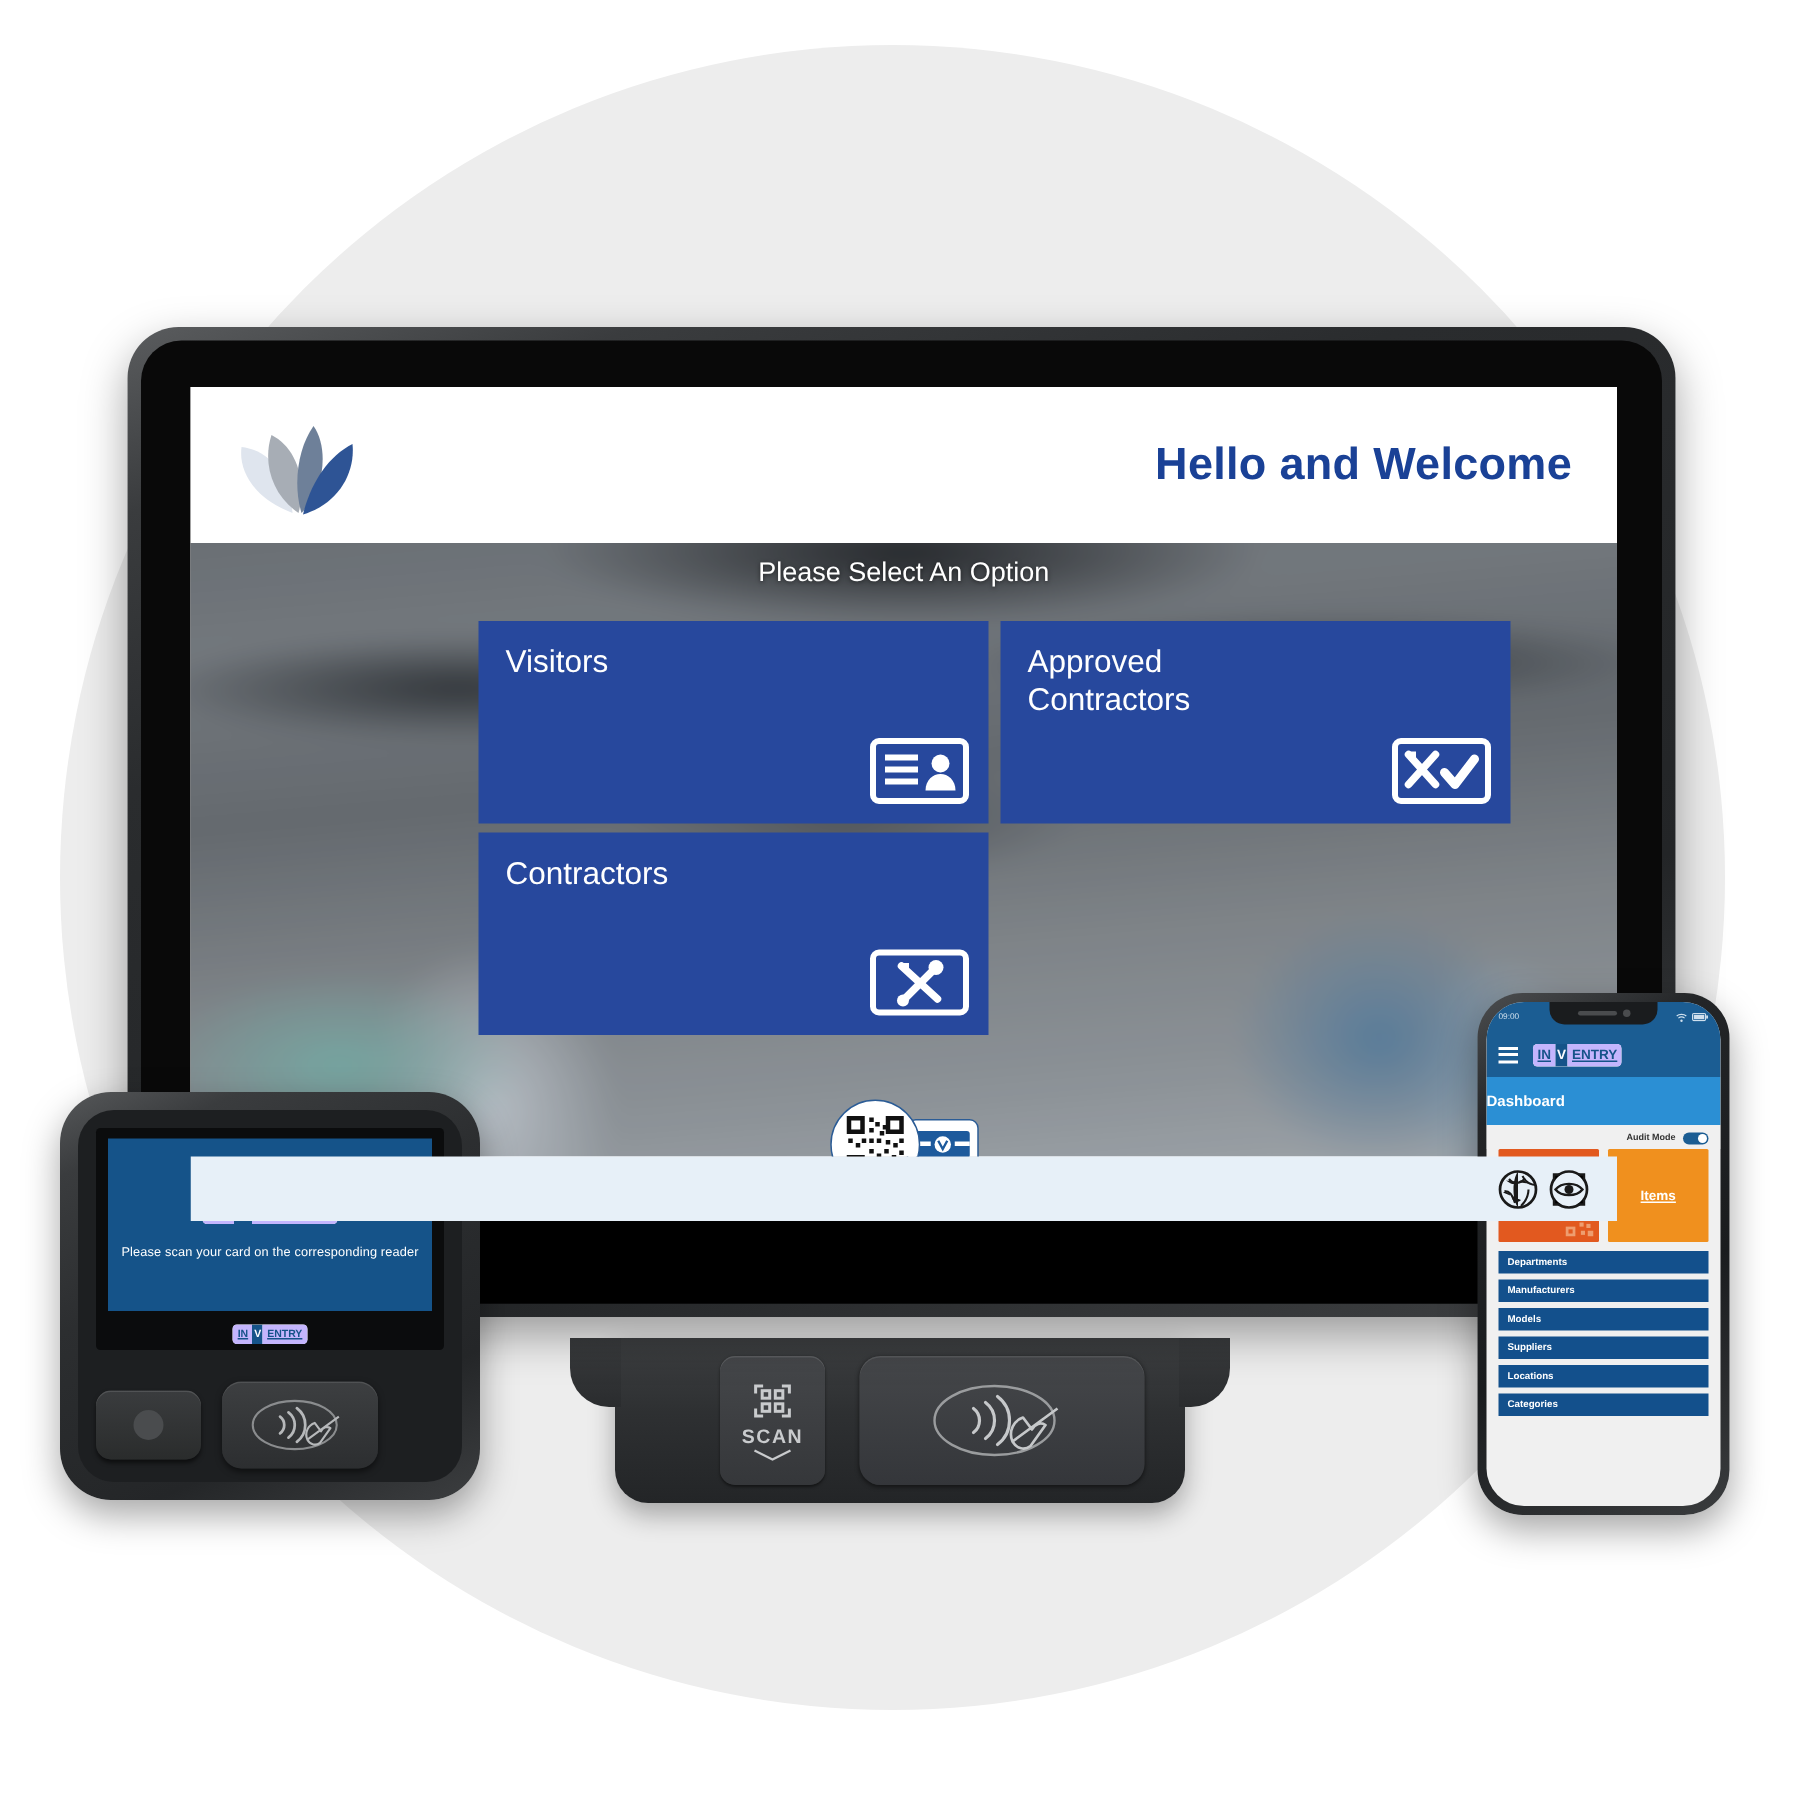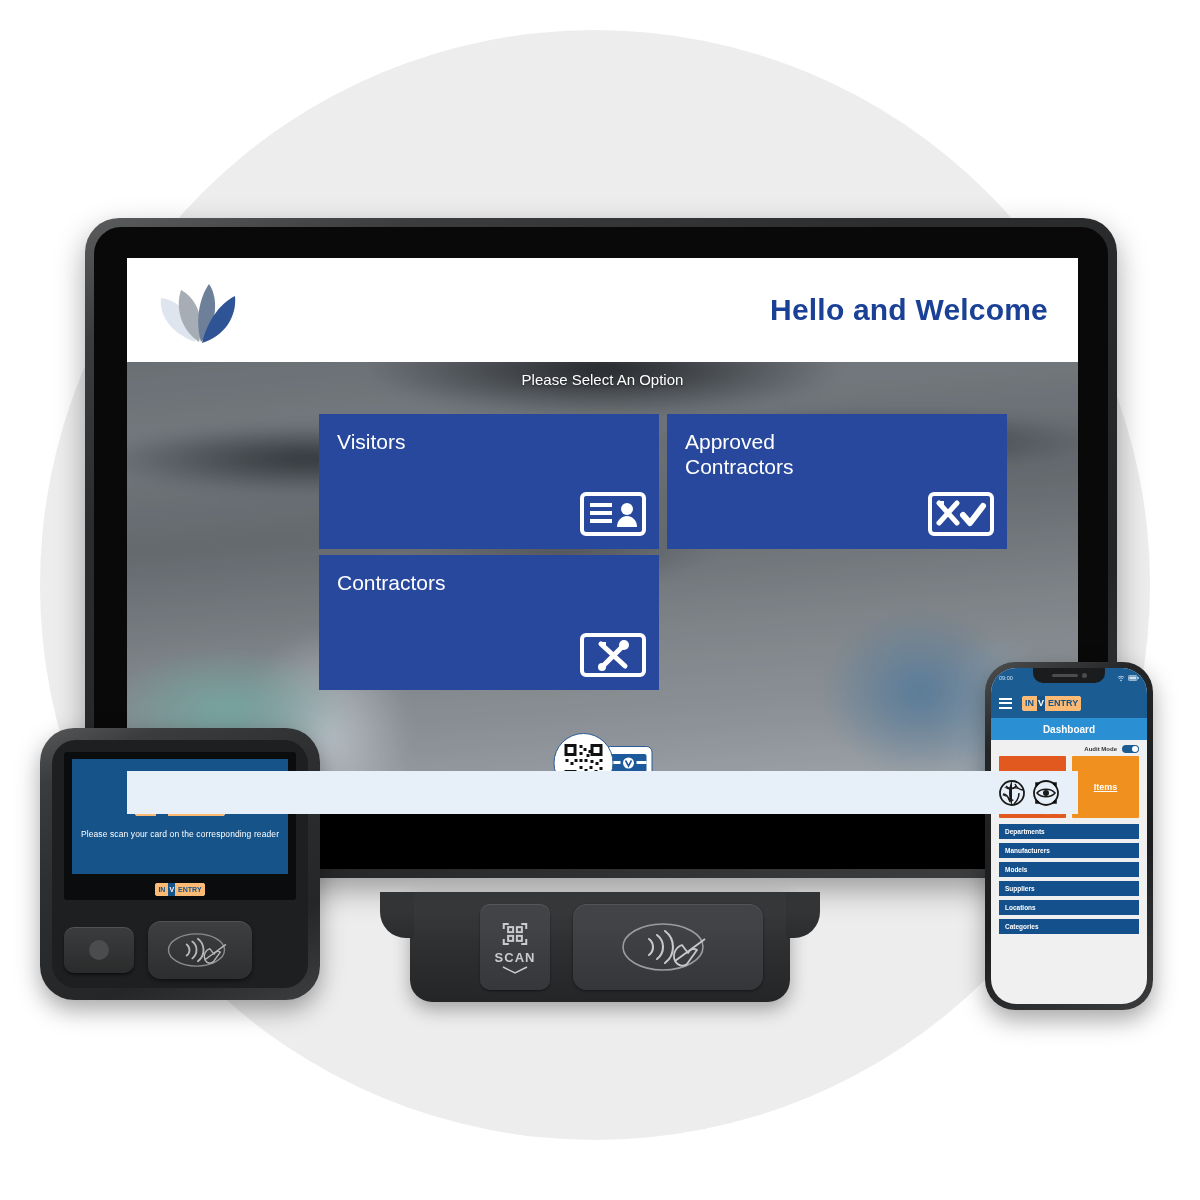--- a/index.html
+++ b/index.html
@@ -82,21 +82,21 @@
       radial-gradient(ellipse 260px 44px at 20% 26%, #2d3134 0%, transparent 78%),
       radial-gradient(ellipse 300px 40px at 78% 22%, #33383c 0%, transparent 78%),
       radial-gradient(ellipse 200px 50px at 46% 46%, #55595d 0%, transparent 78%),
       linear-gradient(175deg,#6f7478 0%,#7c8185 18%,#6b7074 40%,#8a8f92 62%,#9aa0a4 80%,#b6bcc0 100%);
   }
   #photo-tint { position: absolute; inset: 0; background: rgba(70,78,86,.18); }
 
   #prompt {
     position: absolute; top: 9px; left: 0; right: 0;
     text-align: center;
-    font-size: 15px; color: #ffffff;
+    font-size: 18px; color: #ffffff;
     text-shadow: 0 1px 3px rgba(0,0,0,.55);
     z-index: 2;
   }
 
   #tile-grid {
     position: absolute;
     left: 192px; top: 52px;
     width: 688px;
     display: grid;
     grid-template-columns: 1fr 1fr;
@@ -236,21 +236,21 @@
     align-items: center; justify-content: center;
     gap: 13px;
   }
   .inventry-logo {
     display: inline-flex; align-items: stretch;
     background: #ffffff;
     border-radius: 3px;
     overflow: hidden;
     line-height: 1;
   }
-  .inv-a, .inv-c { background: #fdba74; color: #155389; font-weight: 700; padding: 3px 3px; }
+  .inv-a, .inv-c { background: #c4b5fd; color: #155389; font-weight: 700; padding: 3px 3px; text-decoration: underline; }
   .inv-b { background: #155389; color: #ffffff; font-weight: 700; padding: 3px 1px; }
   #reader-hint { color: #ffffff; font-size: 8.5px; letter-spacing: .1px; }
   #reader-brand-strip {
     text-align: center; padding-top: 4px;
   }
   #reader-controls {
     position: absolute;
     left: 12px; right: 12px; bottom: 8px;
     height: 60px;
     display: flex; align-items: center; gap: 14px;
@@ -306,22 +306,22 @@
   .status-text { color: #cfe0ee; font-size: 5.5px; z-index: 2; }
   #status-right { display: flex; align-items: center; gap: 3px; z-index: 2; }
   #phone-appbar {
     height: 30px; background: #1b5d93;
     display: flex; align-items: center; padding: 0 8px;
     gap: 10px;
   }
   #hamburger { display: flex; flex-direction: column; gap: 2.5px; cursor: pointer; }
   #hamburger i { display: block; width: 13px; height: 2px; background: #ffffff; }
   #phone-titlebar {
-    height: 22px; background: #2b8fd4;
-    display: flex; align-items: center; justify-content: center;
+    height: 32px; background: #2b8fd4;
+    display: flex; align-items: center; justify-content: flex-start;
   }
   #phone-title { color: #ffffff; font-size: 10px; font-weight: 700; }
   #audit-row {
     display: flex; align-items: center; justify-content: flex-end;
     gap: 5px; padding: 5px 8px 3px;
     background: #f0f0f0;
   }
   #audit-label { font-size: 6px; font-weight: 700; color: #333; }
   #audit-toggle {
     width: 17px; height: 8px; border-radius: 5px;

